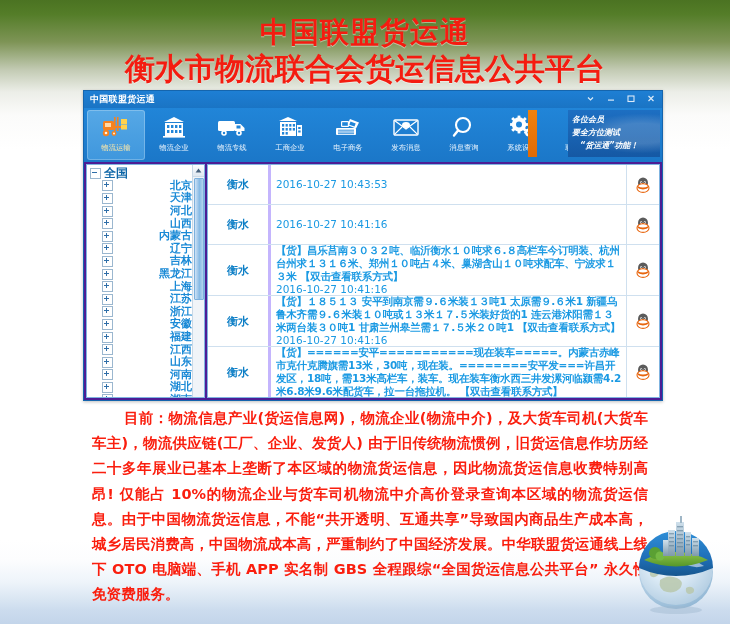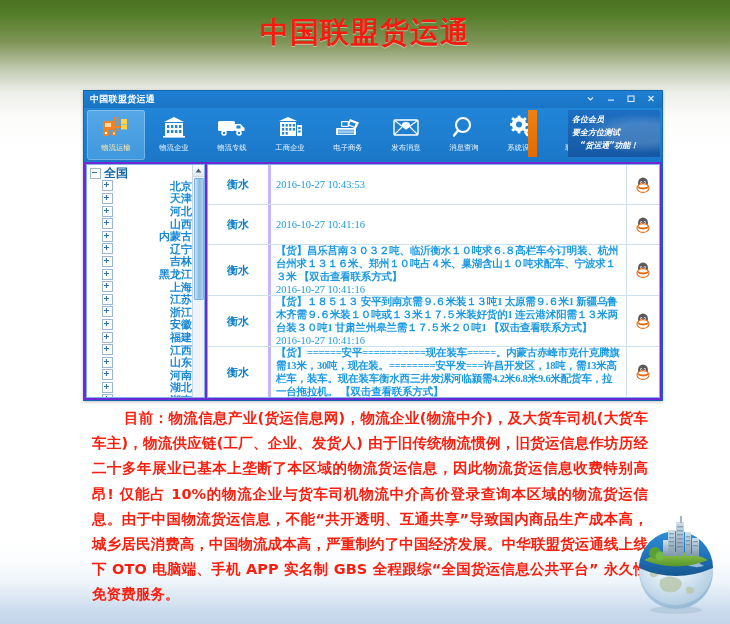--- a/index.html
+++ b/index.html
@@ -152,24 +152,23 @@
     font-style: italic;
     line-height: 13px;
     white-space: nowrap;
   }
   .banner-line.indent { padding-left: 8px; }
 
   
   .app-body {
     display: flex;
     height: 238px;
-    background: #6d28d9;
+    background: #4c1d95;
     padding: 2px 2px 2px 2px;
     box-sizing: border-box;
-    font-family: Liberation Serif, serif;
   }
 
   
   .tree-panel {
     width: 119px;
     background: #ffffff;
     border: 1px solid #7fb4e0;
     box-sizing: border-box;
     position: relative;
     overflow: hidden;
@@ -318,20 +317,21 @@
     width: 104px; height: 106px;
   }
 </style>
 </head>
 <body>
 
 <div id="page">
 
   <div class="title-wrap">
     <div class="title-line1">中国联盟货运通</div>
+    <div class="title-line2">衡水市物流联合会货运信息公共平台</div>
   </div>
 
   <div class="app-window">
 
     <div class="titlebar">
       <div class="app-title">中国联盟货运通</div>
       <div class="win-btns">
         <div class="win-btn">
           <svg width="9" height="9" viewBox="0 0 9 9">
               <path d="M2 3.5 L4.5 6 L7 3.5" stroke="#dbeaf8" stroke-width="1.2" fill="none"></path>

